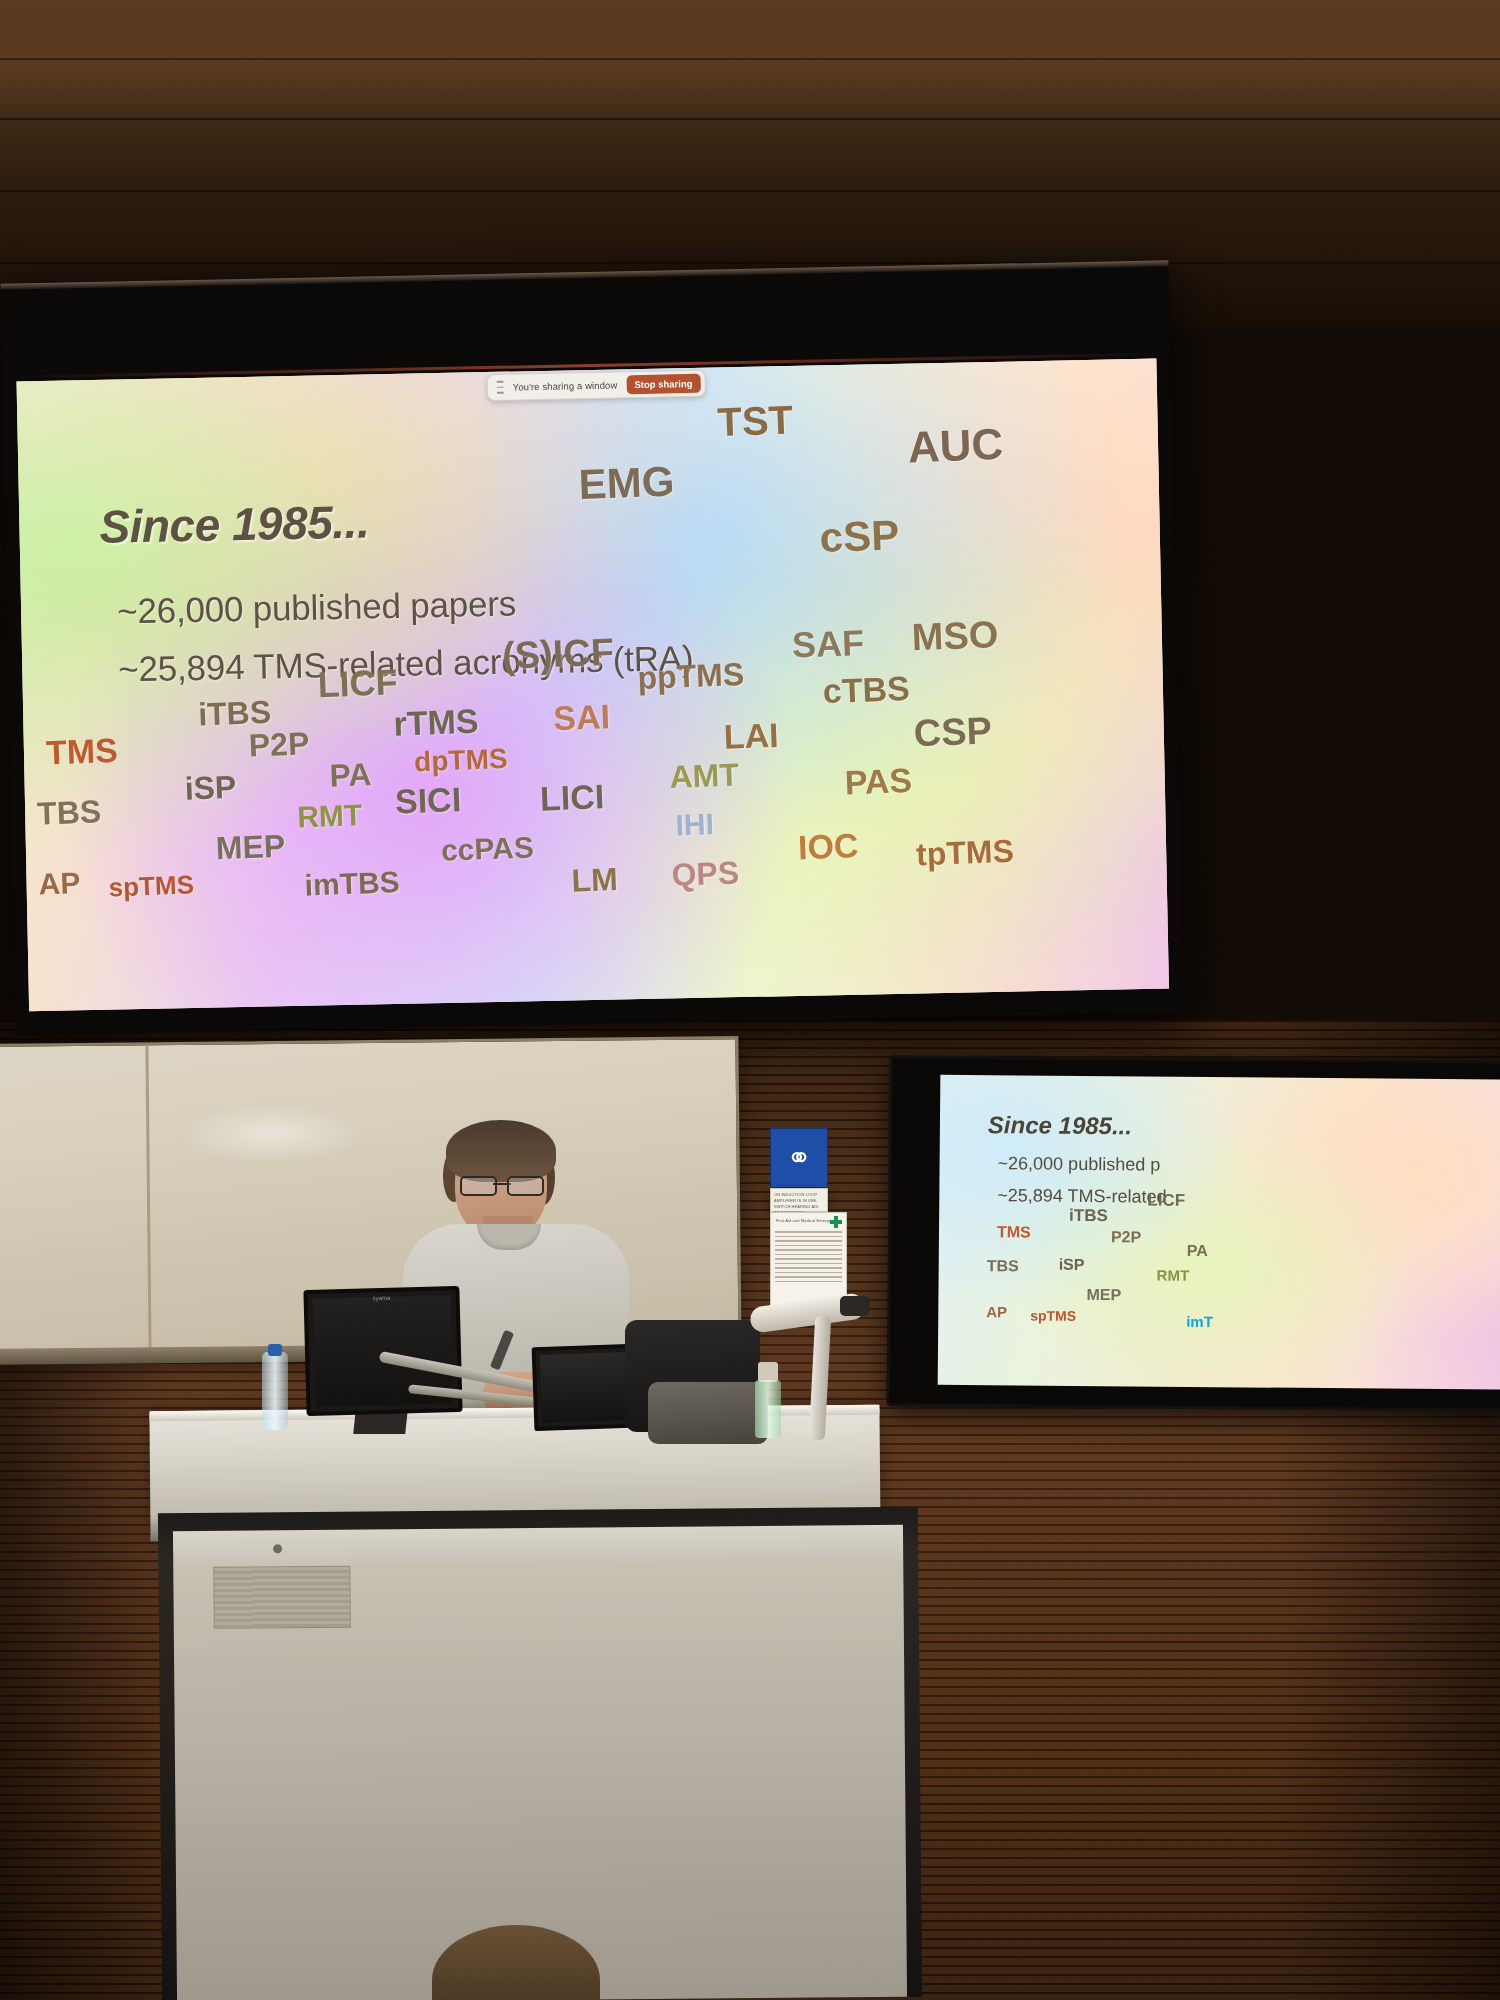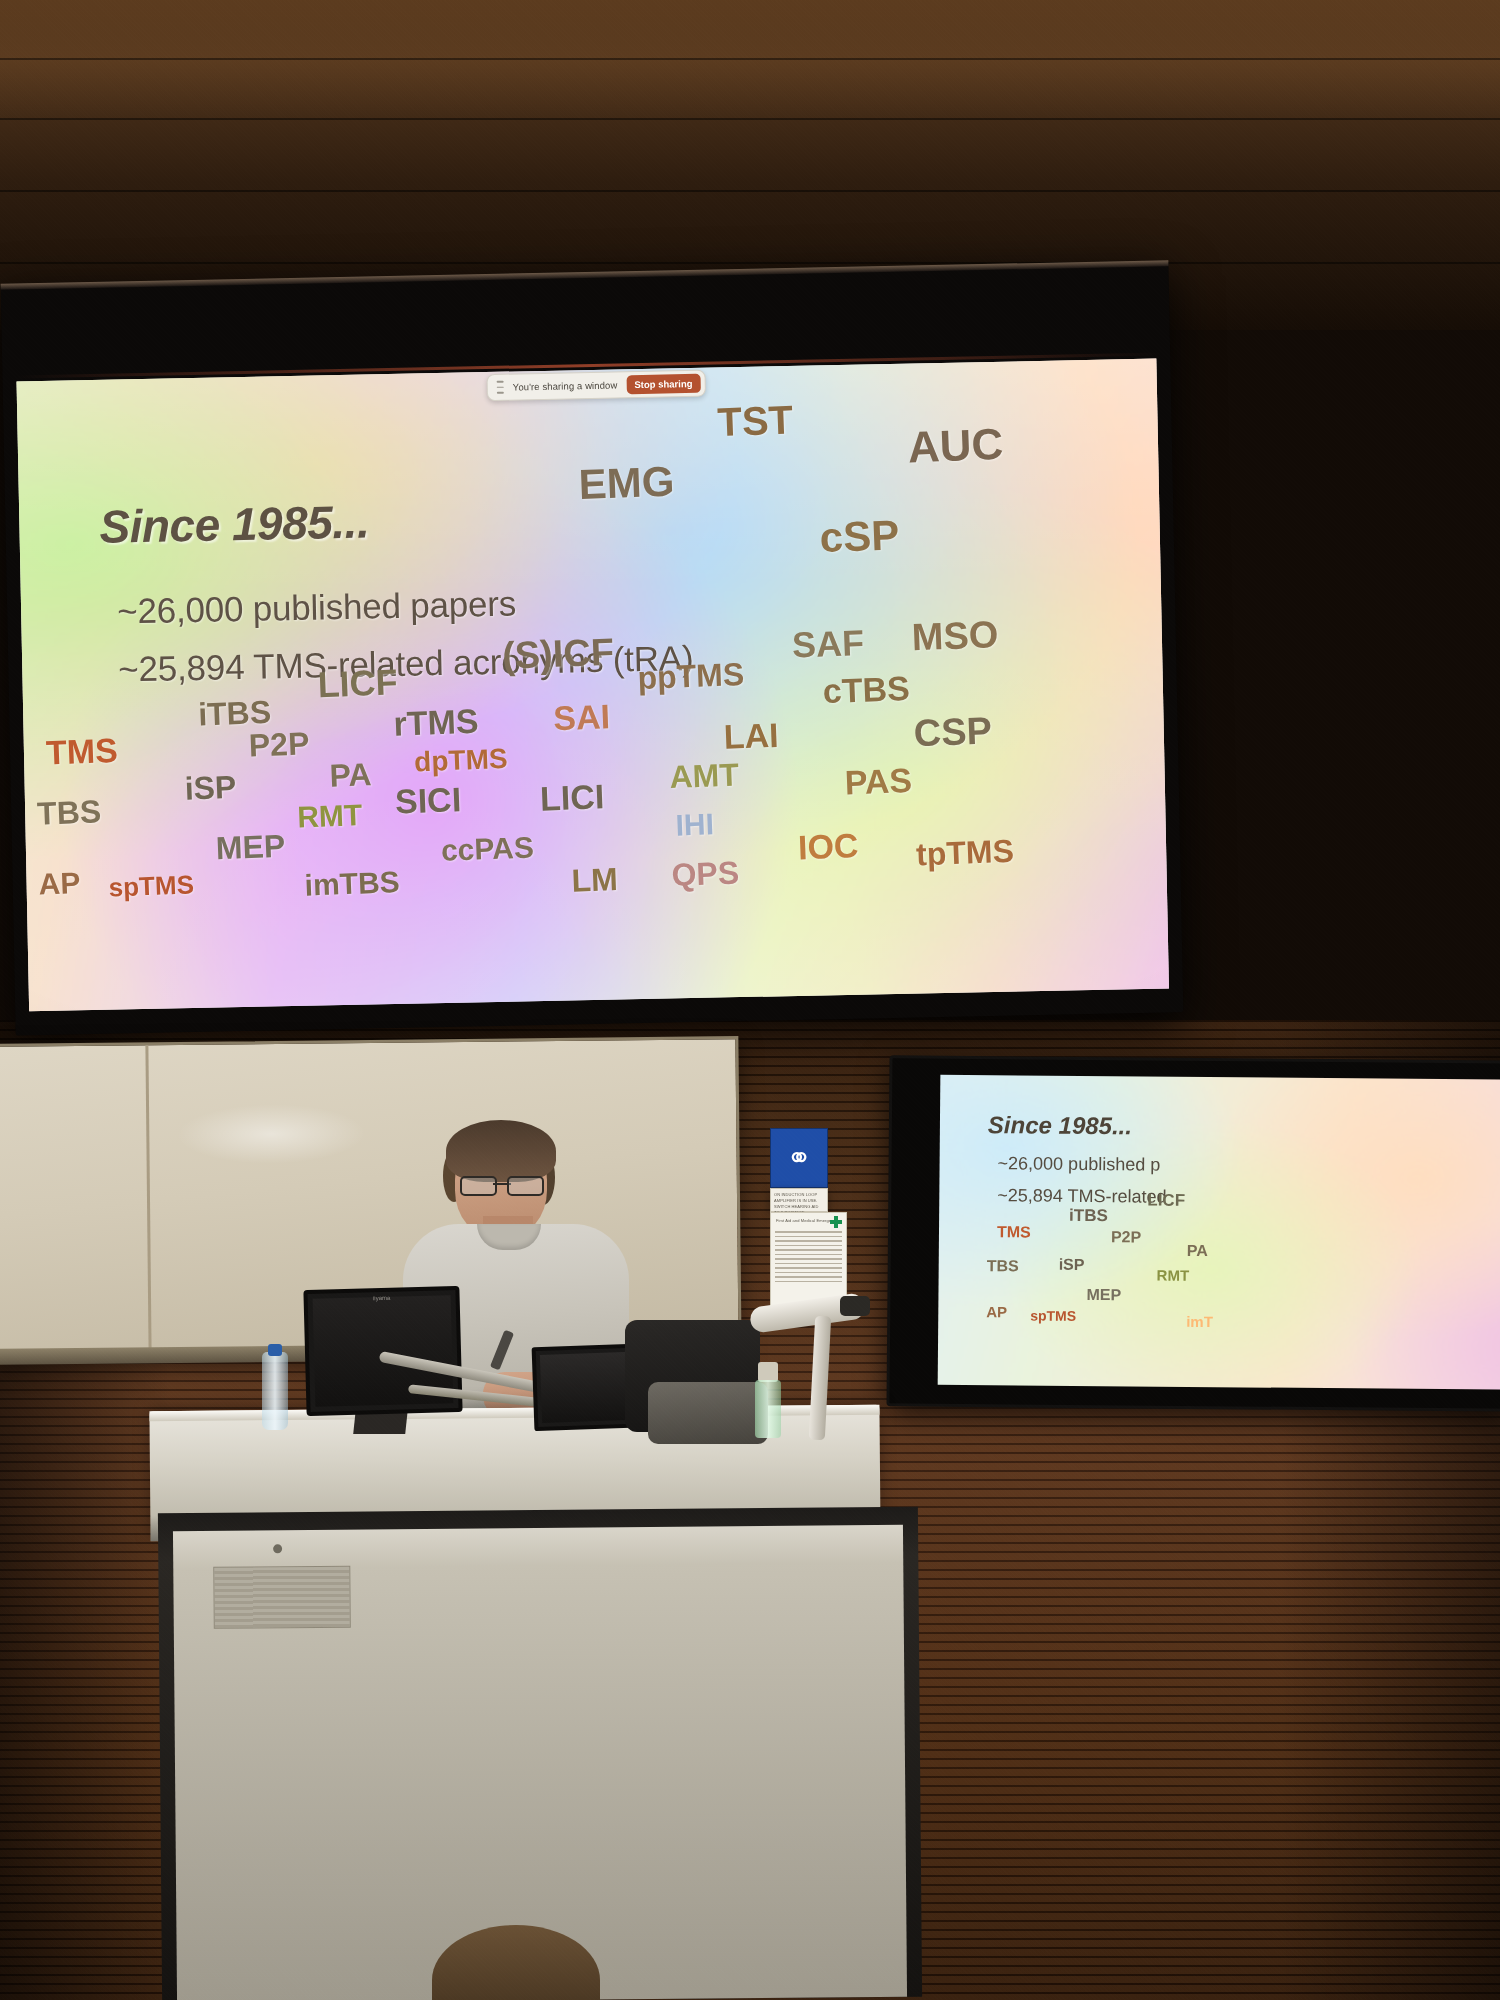--- a/index.html
+++ b/index.html
@@ -348,21 +348,21 @@
           <span class="m2acr" style="position: absolute; left: 208px; top: 114px; font-size: 17px; color: rgb(109, 106, 82);">LICF</span>
           <span class="m2acr" style="position: absolute; left: 58px; top: 148px; font-size: 16px; color: rgb(192, 90, 46);">TMS</span>
           <span class="m2acr" style="position: absolute; left: 172px; top: 152px; font-size: 16px; color: rgb(123, 110, 85);">P2P</span>
           <span class="m2acr" style="position: absolute; left: 248px; top: 165px; font-size: 16px; color: rgb(123, 110, 85);">PA</span>
           <span class="m2acr" style="position: absolute; left: 48px; top: 182px; font-size: 16px; color: rgb(123, 110, 85);">TBS</span>
           <span class="m2acr" style="position: absolute; left: 120px; top: 180px; font-size: 16px; color: rgb(109, 99, 82);">iSP</span>
           <span class="m2acr" style="position: absolute; left: 218px; top: 190px; font-size: 15px; color: rgb(138, 146, 66);">RMT</span>
           <span class="m2acr" style="position: absolute; left: 148px; top: 210px; font-size: 16px; color: rgb(119, 112, 95);">MEP</span>
           <span class="m2acr" style="position: absolute; left: 48px; top: 228px; font-size: 15px; color: rgb(154, 106, 70);">AP</span>
           <span class="m2acr" style="position: absolute; left: 92px; top: 232px; font-size: 14px; color: rgb(184, 85, 47);">spTMS</span>
-          <span class="m2acr" style="position: absolute; left: 248px; top: 236px; font-size: 15px; color: #fdba74;">imT</span>
+          <span class="m2acr" style="position: absolute; left: 248px; top: 236px; font-size: 15px; color: #0ea5e9;">imT</span>
         </div>
     </div>
   </div>
 
   <div class="person">
     <div class="hair-side-l"></div>
     <div class="hair-side-r"></div>
     <div class="head"></div>
     <div class="hair"></div>
     <div class="glasses">

